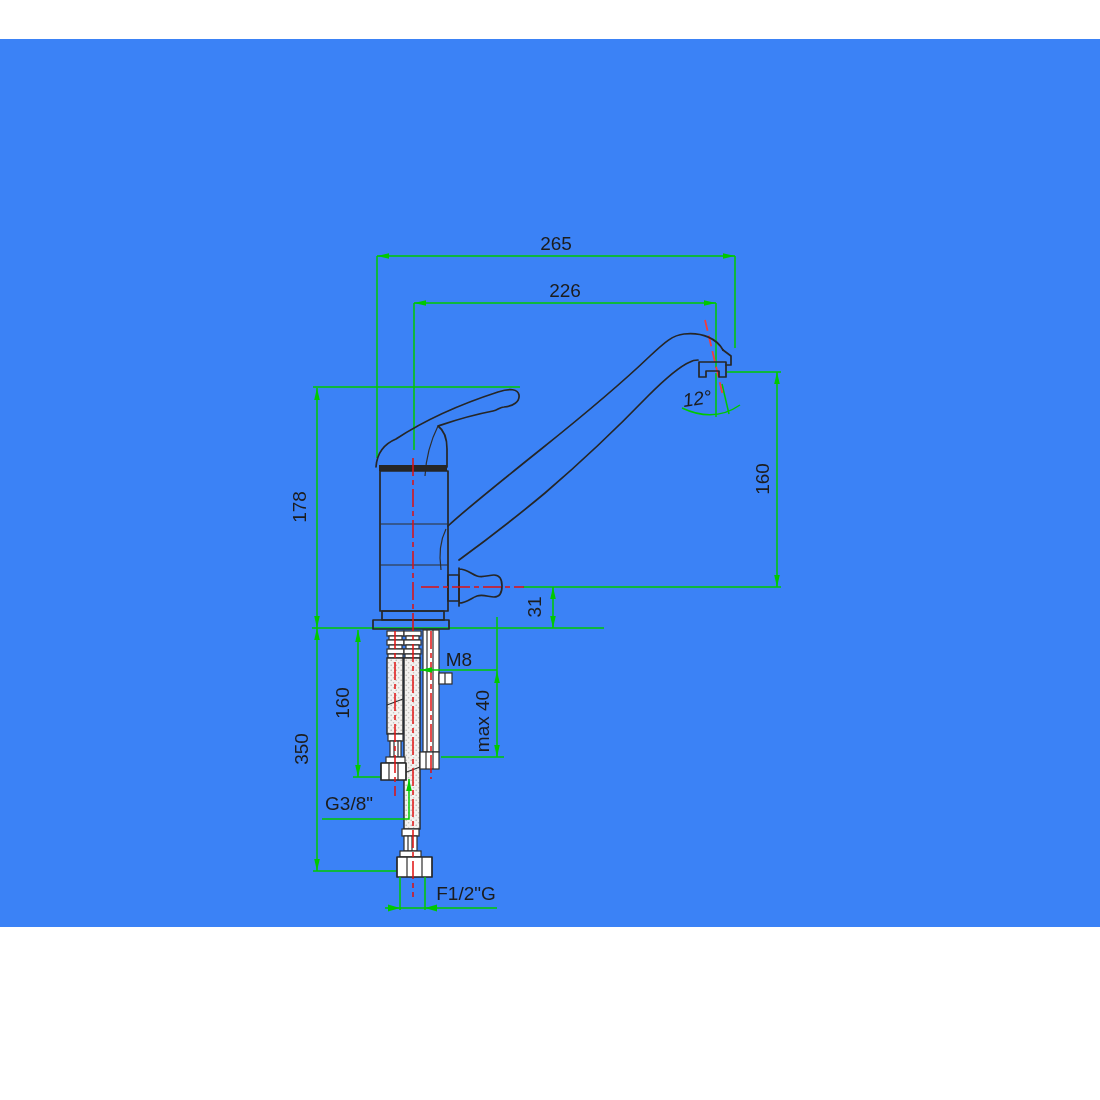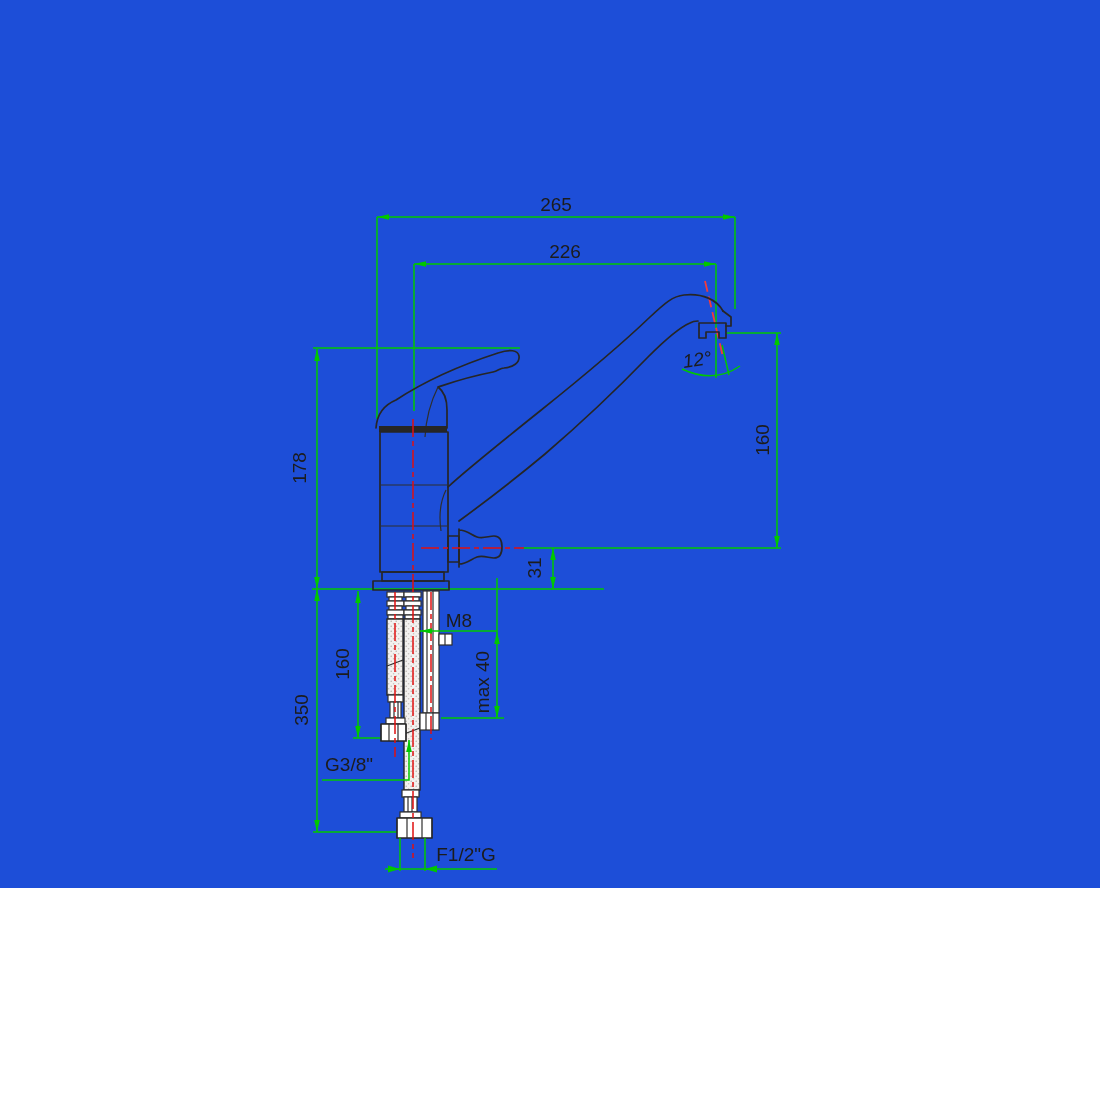--- a/index.html
+++ b/index.html
@@ -1,21 +1,22 @@
 <!DOCTYPE html>
 <html><head>
 <meta charset="utf-8">
 <style>
   html, body { margin: 0; padding: 0; background: #ffffff; }
   .canvas {
     position: relative;
     width: 1100px;
     height: 888px;
-    background: #1d4ed8;
+    background: #3b82f6;
     overflow: hidden;
+    margin-top: 39px;
   }
   svg { display: block; }
   .outline { stroke: #262626; stroke-width: 1.7; fill: none; stroke-linecap: round; stroke-linejoin: round; }
   .outline-thin { stroke: #2e2e2e; stroke-width: 1.2; fill: none; }
   .fill-white { fill: #ffffff; }
   .green { stroke: #00c800; stroke-width: 1.5; fill: none; }
   .green-fill { fill: #00c800; stroke: none; }
   .red { stroke: #e01010; stroke-width: 1.5; fill: none; stroke-dasharray: 18 4 5 4; }
   .red-dash { stroke: #f23c3c; stroke-width: 1.8; fill: none; stroke-dasharray: 11 5; }
   .dim {

